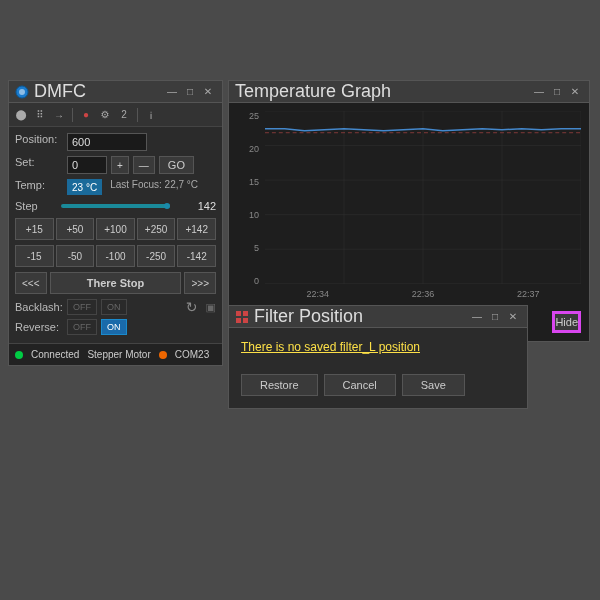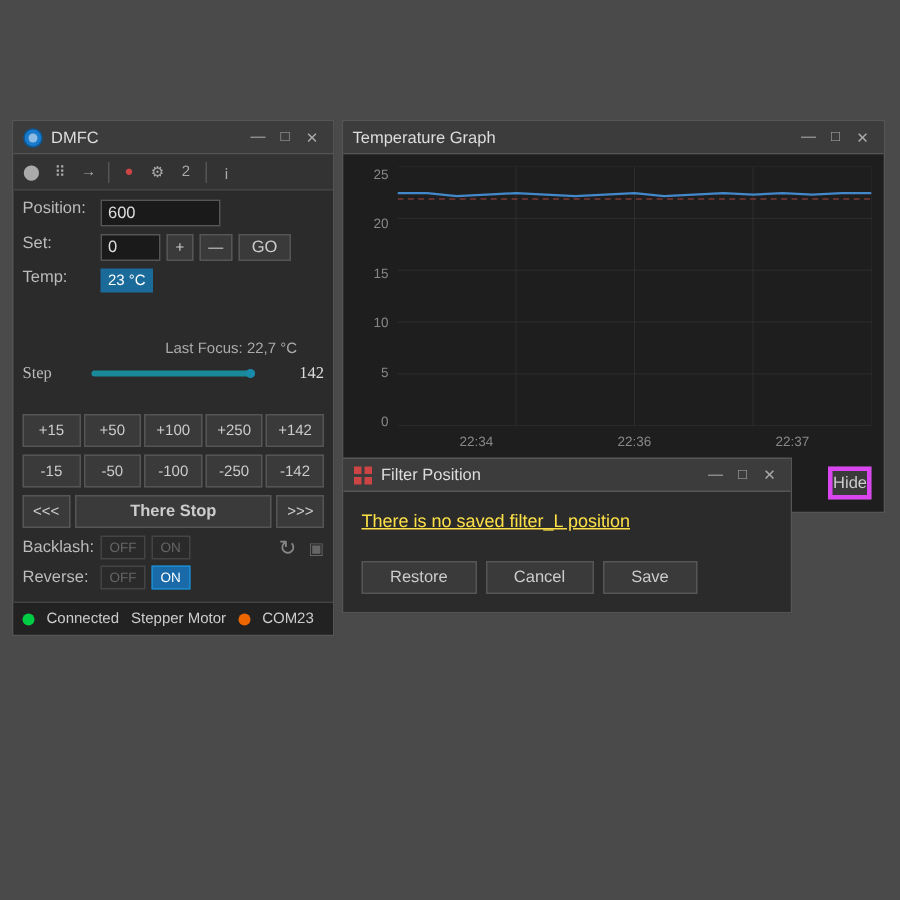--- a/index.html
+++ b/index.html
@@ -30,21 +30,21 @@
     }
 
     .titlebar-icon {
       width: 14px;
       height: 14px;
       margin-right: 5px;
     }
 
     .titlebar-title {
       flex: 1;
-      font-size: 11px;
+      font-size: 18px;
       color: #ddd;
       font-weight: 500;
     }
 
     .titlebar-btn {
       width: 16px;
       height: 16px;
       display: inline-flex;
       align-items: center;
       justify-content: center;
@@ -142,23 +142,22 @@
       font-size: 10px;
       padding: 1px 5px;
       height: 16px;
       display: inline-flex;
       align-items: center;
     }
 
     .step-row {
       display: flex;
       align-items: center;
-      margin-bottom: 21px;
+      margin-bottom: 6px;
       gap: 16px;
-      font-family: Liberation Serif, serif;
     }
 
     .step-label {
       font-size: 11px;
       color: #bbb;
       width: 30px;
       flex-shrink: 0;
     }
 
     .step-slider {
@@ -450,21 +449,21 @@
       <span class="dmfc-label">Set:</span>
       <input class="dmfc-input dmfc-input-narrow" value="0" style="">
       <button class="btn-small">+</button>
       <button class="btn-small">—</button>
       <button class="btn-go">GO</button>
     </div>
 
     <div class="dmfc-row">
       <span class="dmfc-label">Temp:</span>
       <span class="temp-badge">23 °C</span>
-      <span style="margin-left:4px; font-size:10px; color:#aaa;margin-top:48px;">Last Focus: 22,7 °C</span>
+      <span style="margin-left:4px; font-size:10px; color:#aaa;">Last Focus: 22,7 °C</span>
     </div>
 
     <div class="step-row">
       <span class="step-label">Step</span>
       <div class="step-slider">
         <div style="position:absolute;right:0;top:-1px;width:6px;height:6px;background:#1a8aaa;border-radius:50%;"></div>
       </div>
       <span class="step-value">142</span>
     </div>
 

